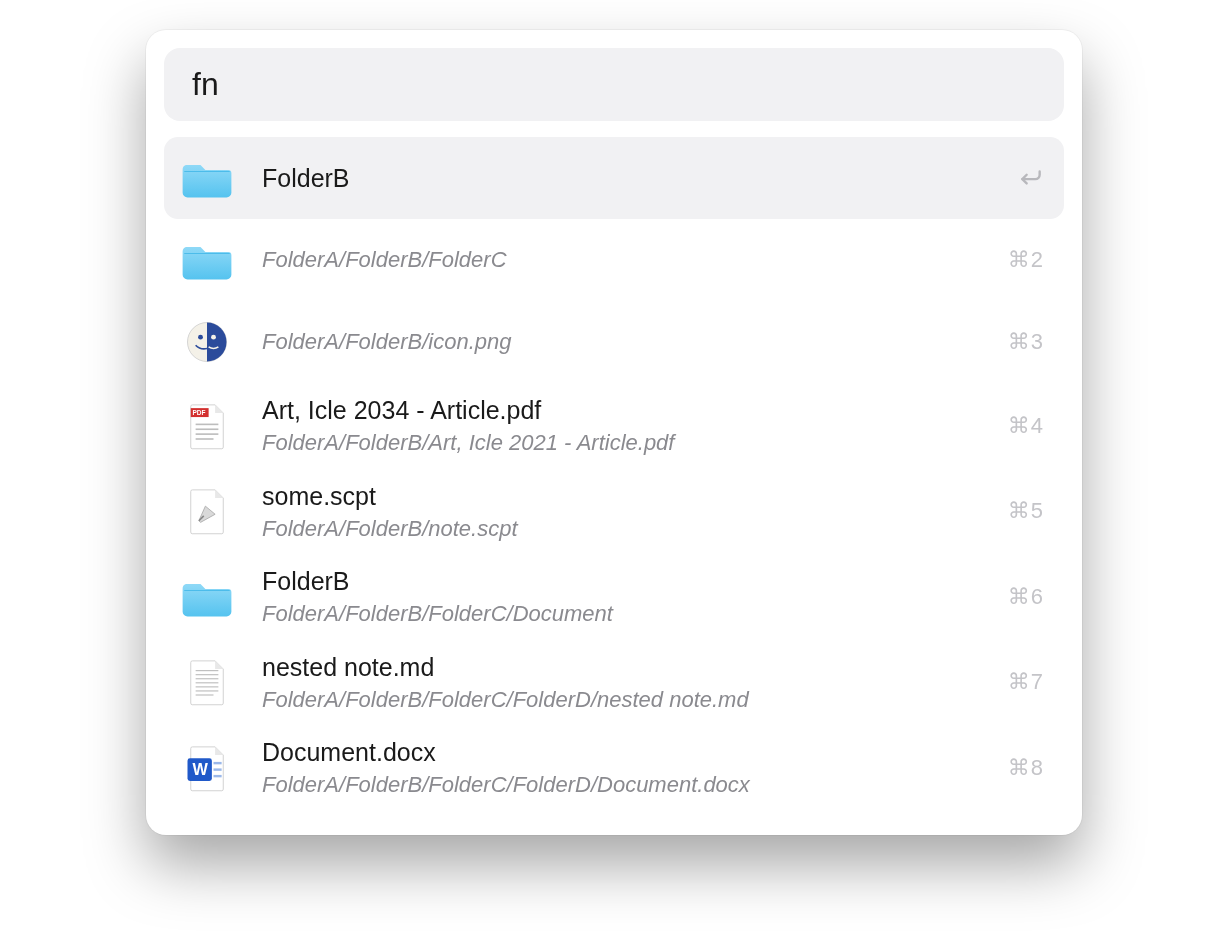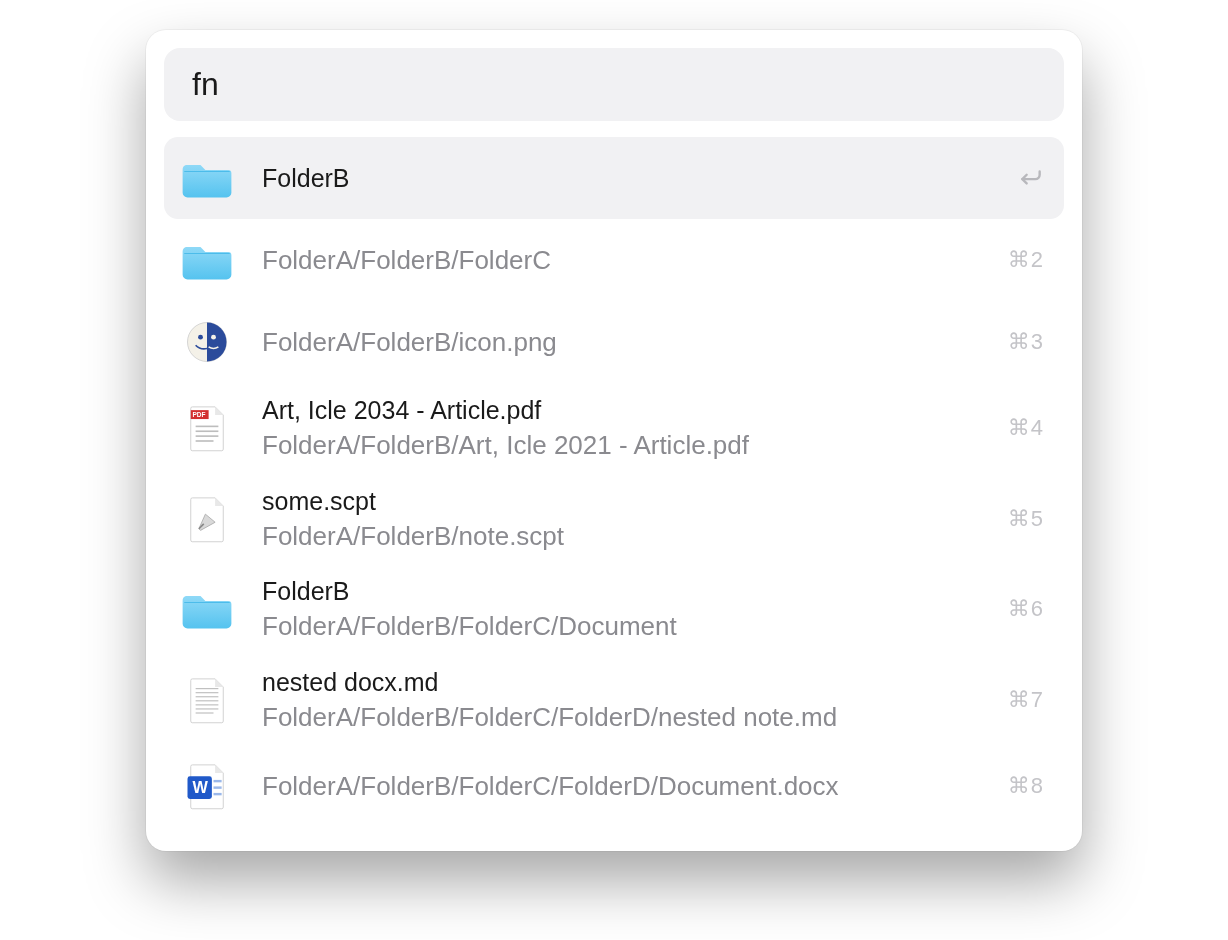--- a/index.html
+++ b/index.html
@@ -65,26 +65,27 @@
   .result-item .title {
     font-size: 25px;
     font-weight: 500;
     color: #1a1a1a;
     line-height: 1.2;
     white-space: nowrap;
     overflow: hidden;
     text-overflow: ellipsis;
   }
   .result-item .subtitle {
-    font-size: 26px;
+    font-size: 22px;
     color: #8a8a8f;
     line-height: 1.25;
     white-space: nowrap;
     overflow: hidden;
     text-overflow: ellipsis;
+    font-style: italic;
   }
   .result-item .shortcut {
     flex: 0 0 auto;
     font-size: 22px;
     color: #c4c4c8;
     margin-left: 20px;
     white-space: nowrap;
     font-weight: 400;
     letter-spacing: 1px;
   }
@@ -220,37 +221,38 @@
       <line x1="18" y1="23" x2="46" y2="23"></line>
       <line x1="18" y1="28" x2="46" y2="28"></line>
       <line x1="18" y1="33" x2="46" y2="33"></line>
       <line x1="18" y1="38" x2="46" y2="38"></line>
       <line x1="18" y1="43" x2="46" y2="43"></line>
       <line x1="18" y1="48" x2="40" y2="48"></line>
     </g>
   </svg>
 </div>
         <div class="text-col">
-          <div class="title">nested docx.md</div>
+          <div class="title">nested note.md</div>
           <div class="subtitle">FolderA/FolderB/FolderC/FolderD/nested note.md</div>
         </div>
         <div class="shortcut">⌘7</div>
       </div>
       <div class="result-item">
         <div class="icon-slot">
   <svg viewBox="0 0 64 64">
     <path d="M14 6 h28 l10 10 v42 a2 2 0 0 1 -2 2 H14 a2 2 0 0 1 -2 -2 V8 a2 2 0 0 1 2 -2 z" fill="#ffffff" stroke="#c8c8c8"></path>
     <path d="M42 6 v10 h10 z" fill="#e8e8e8"></path>
     <rect x="8" y="20" width="30" height="28" rx="3" fill="#2059c9"></rect>
     <text x="14" y="41" font-size="20" fill="#fff" font-family="Arial" font-weight="bold">W</text>
     <line x1="40" y1="26" x2="50" y2="26" stroke="#9bb8ea" stroke-width="3"></line>
     <line x1="40" y1="34" x2="50" y2="34" stroke="#9bb8ea" stroke-width="3"></line>
     <line x1="40" y1="42" x2="50" y2="42" stroke="#9bb8ea" stroke-width="3"></line>
   </svg>
 </div>
         <div class="text-col">
+          <div class="title">Document.docx</div>
           <div class="subtitle">FolderA/FolderB/FolderC/FolderD/Document.docx</div>
         </div>
         <div class="shortcut">⌘8</div>
       </div>
     </div>
 
 </div>
 
 </body></html>

